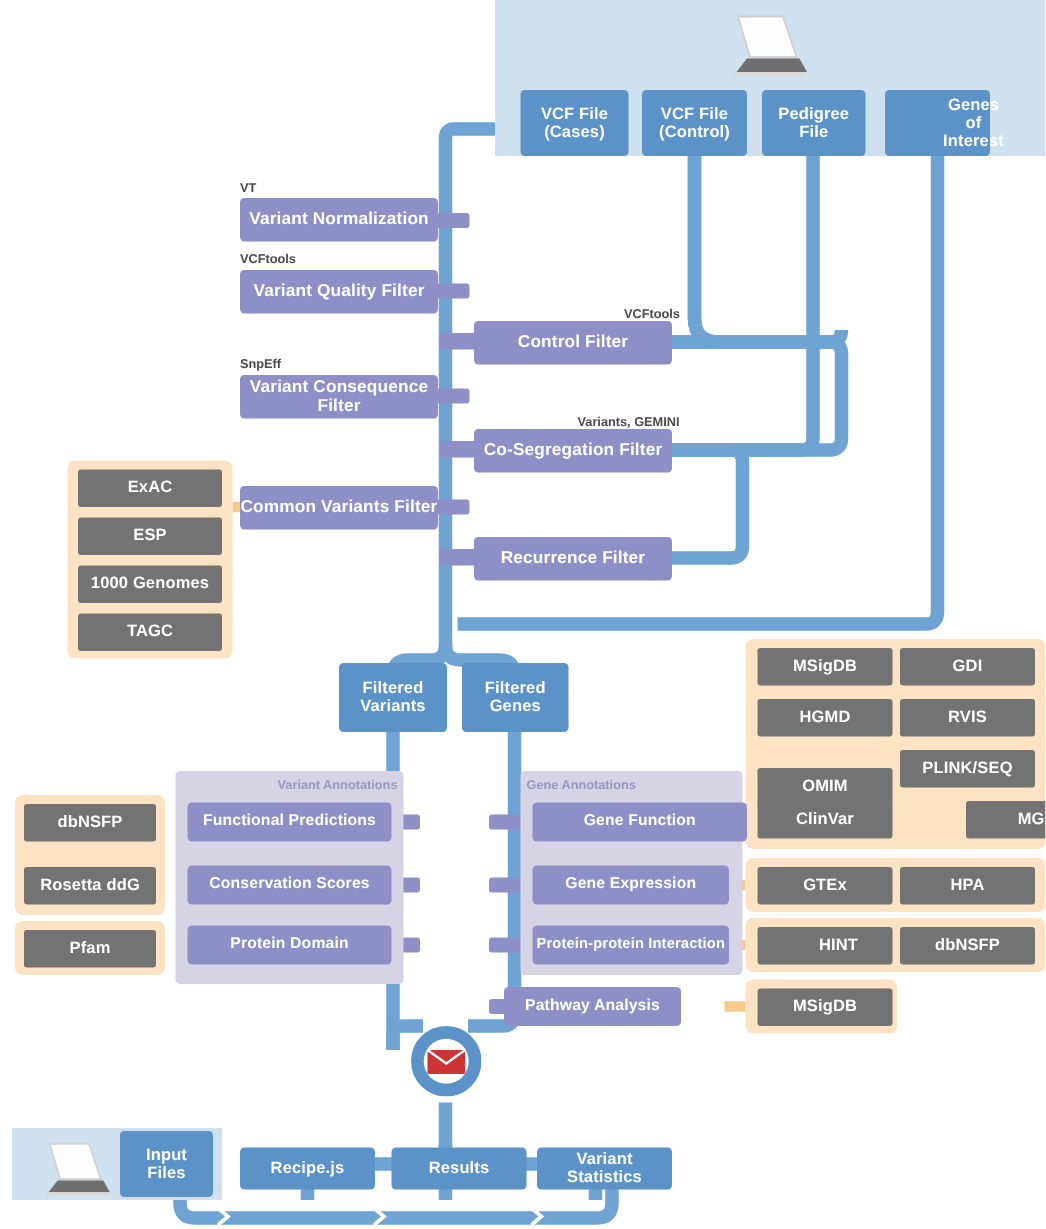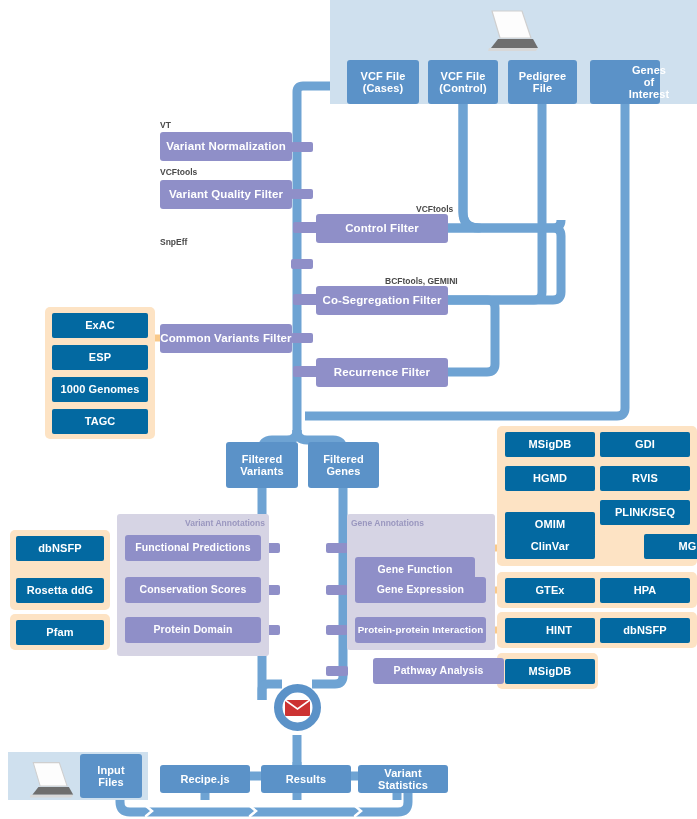--- a/index.html
+++ b/index.html
@@ -8,21 +8,21 @@
   #wires{position:absolute;left:0;top:0;width:697px;height:819px;}
   .panel{position:absolute;box-sizing:border-box;}
   .panel-blue{background:#cfe0ee;}
   .panel-lav{background:#d6d4e4;border-radius:3px;}
   .panel-orange{background:#fde3c4;border-radius:5px;}
   .node{position:absolute;box-sizing:border-box;display:flex;align-items:center;
         justify-content:center;text-align:center;color:#ffffff;border-radius:3px;
         line-height:1.12;letter-spacing:.1px;}
   .n-blue{background:#5b92c8;font-size:11px;font-weight:bold;}
   .n-purple{background:#8f8fc8;font-size:11.5px;font-weight:bold;}
-  .n-orange{background:#0369a1;font-size:11px;font-weight:bold;border-radius:2px;}
+  .n-orange{background:#737373;font-size:11px;font-weight:bold;border-radius:2px;}
   .toollbl{position:absolute;font-size:8.5px;font-weight:bold;color:#4a4a4a;
            white-space:nowrap;}
   .paneltitle{position:absolute;font-size:8.5px;font-weight:bold;color:#9a97bf;
               white-space:nowrap;}
   .laptop{position:absolute;}
   .mail{position:absolute;}
 </style>
 </head>
 <body>
 
@@ -147,27 +147,28 @@
   <div class="node n-blue" style="left:590px;top:60px;width:70px;height:44px;white-space:pre-line;padding-left:48px;">Genes of
 Interest</div>
 
   <div class="toollbl" style="left:160px;top:120px;">VT</div>
   <div class="node n-purple" style="left:160px;top:132px;width:132px;height:29px;">Variant Normalization</div>
 
   <div class="toollbl" style="left:160px;top:167px;">VCFtools</div>
   <div class="node n-purple" style="left:160px;top:180px;width:132px;height:29px;">Variant Quality Filter</div>
 
   <div class="toollbl" style="left:160px;top:237px;">SnpEff</div>
+  <div class="node n-purple" style="left:160px;top:250px;width:132px;height:29px;">Variant Consequence Filter</div>
 
   <div class="node n-purple" style="left:160px;top:324px;width:132px;height:29px;">Common Variants Filter</div>
 
   <div class="toollbl" style="left:416px;top:204px;">VCFtools</div>
   <div class="node n-purple" style="left:316px;top:214px;width:132px;height:29px;">Control Filter</div>
 
-  <div class="toollbl" style="left:385px;top:276px;">BCFtools, GEMINI</div>
+  <div class="toollbl" style="left:385px;top:276px;">Variants, GEMINI</div>
   <div class="node n-purple" style="left:316px;top:286px;width:132px;height:29px;">Co-Segregation Filter</div>
 
   <div class="node n-purple" style="left:316px;top:358px;width:132px;height:29px;">Recurrence Filter</div>
 
   <div class="node n-orange" style="left:52px;top:313px;width:96px;height:25px;">ExAC</div>
   <div class="node n-orange" style="left:52px;top:345px;width:96px;height:25px;">ESP</div>
   <div class="node n-orange" style="left:52px;top:377px;width:96px;height:25px;">1000 Genomes</div>
   <div class="node n-orange" style="left:52px;top:409px;width:96px;height:25px;">TAGC</div>
 
   <div class="node n-blue" style="left:226px;top:442px;width:72px;height:46px;white-space:pre-line;">Filtered
@@ -176,24 +177,24 @@
 Genes</div>
 
   <div class="node n-purple" style="left:125px;top:535px;width:136px;height:26px;font-size:10.5px;">Functional Predictions</div>
   <div class="node n-purple" style="left:125px;top:577px;width:136px;height:26px;font-size:10.5px;">Conservation Scores</div>
   <div class="node n-purple" style="left:125px;top:617px;width:136px;height:26px;font-size:10.5px;">Protein Domain</div>
 
   <div class="node n-orange" style="left:16px;top:536px;width:88px;height:25px;">dbNSFP</div>
   <div class="node n-orange" style="left:16px;top:578px;width:88px;height:25px;">Rosetta ddG</div>
   <div class="node n-orange" style="left:16px;top:620px;width:88px;height:25px;">Pfam</div>
 
-  <div class="node n-purple" style="left:355px;top:557px;width:120px;height:26px;font-size:10.5px;">Gene Function</div>
+  <div class="node n-purple" style="left:355px;top:535px;width:143px;height:26px;font-size:10.5px;">Gene Function</div>
   <div class="node n-purple" style="left:355px;top:577px;width:131px;height:26px;font-size:10.5px;">Gene Expression</div>
   <div class="node n-purple" style="left:355px;top:617px;width:131px;height:26px;font-size:9.8px;">Protein-protein Interaction</div>
-  <div class="node n-purple" style="left:373px;top:658px;width:131px;height:26px;font-size:10.5px;">Pathway Analysis</div>
+  <div class="node n-purple" style="left:336px;top:658px;width:118px;height:26px;font-size:10.5px;">Pathway Analysis</div>
 
   <div class="node n-orange" style="left:505px;top:432px;width:90px;height:25px;">MSigDB</div>
   <div class="node n-orange" style="left:600px;top:432px;width:90px;height:25px;">GDI</div>
   <div class="node n-orange" style="left:505px;top:466px;width:90px;height:25px;">HGMD</div>
   <div class="node n-orange" style="left:600px;top:466px;width:90px;height:25px;">RVIS</div>
   <div class="node n-orange" style="left:505px;top:512px;width:90px;height:25px;">OMIM</div>
   <div class="node n-orange" style="left:600px;top:500px;width:90px;height:25px;">PLINK/SEQ</div>
   <div class="node n-orange" style="left:505px;top:534px;width:90px;height:25px;">ClinVar</div>
   <div class="node n-orange" style="left:600px;top:534px;width:90px;height:25px;margin-left:44px;">MGI</div>
 

